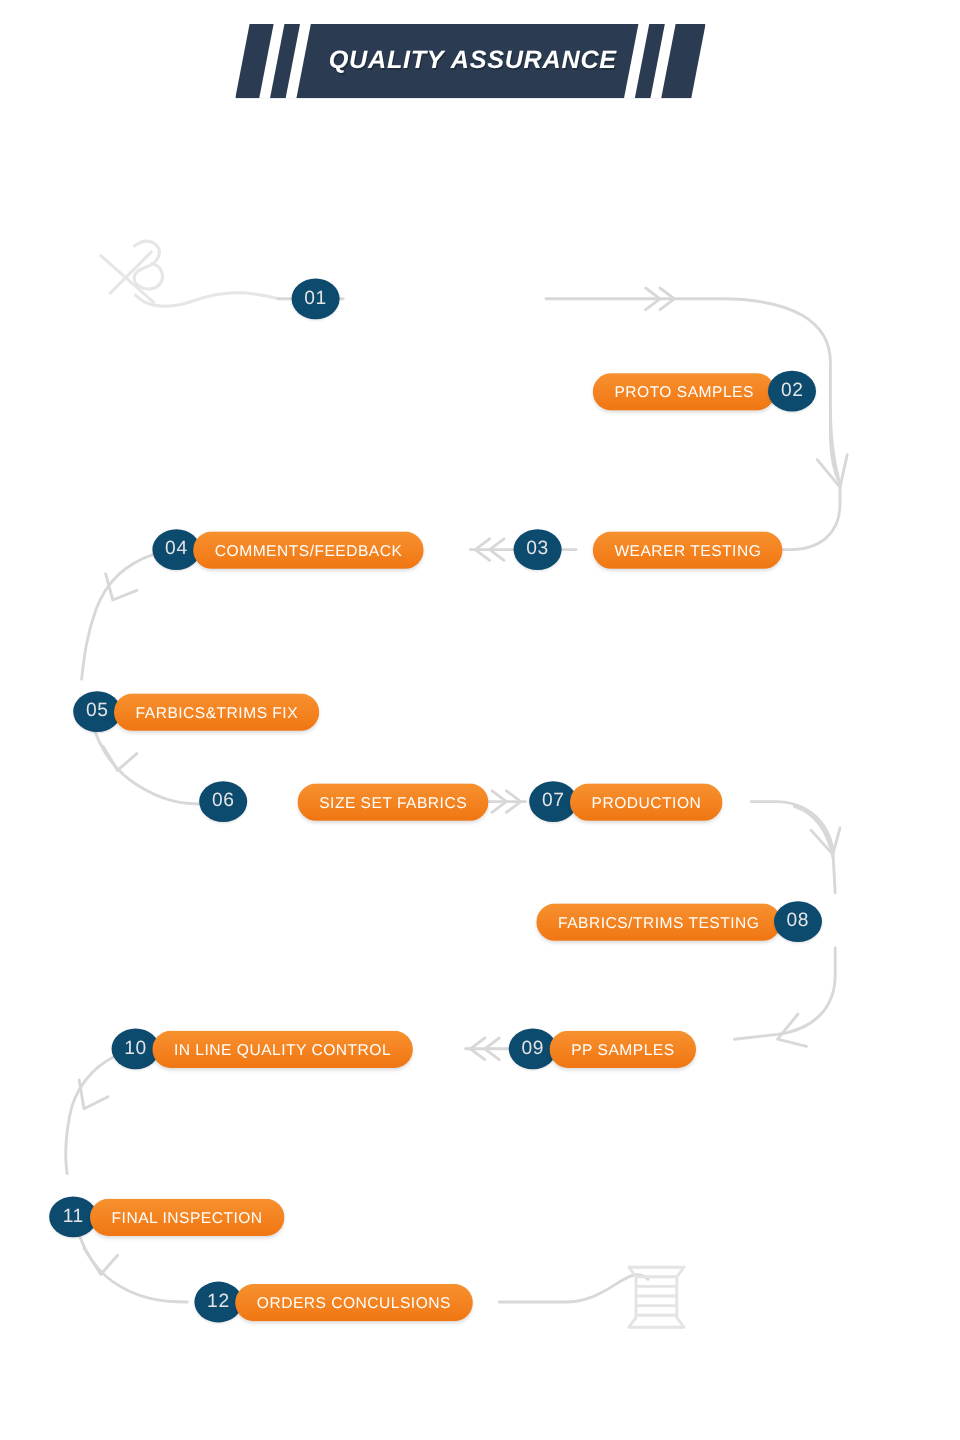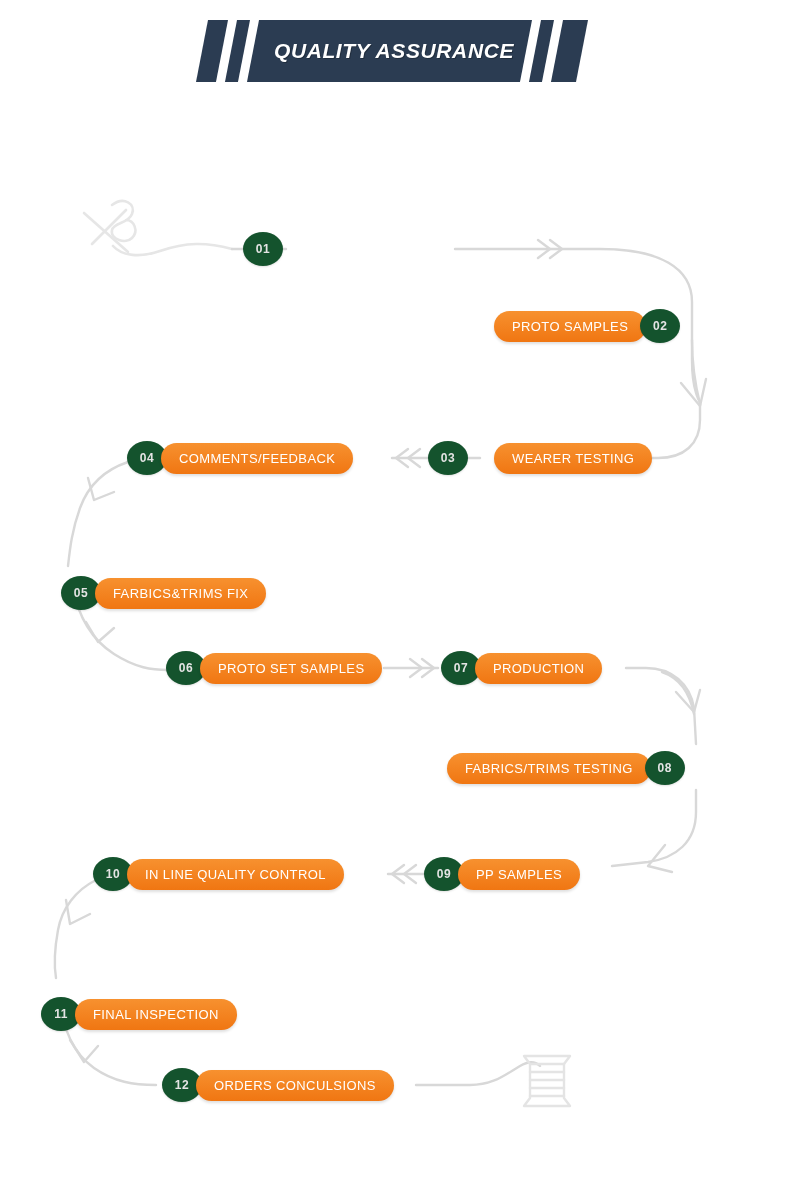--- a/index.html
+++ b/index.html
@@ -45,28 +45,27 @@
   
   #flow-svg { position: absolute; left: 0; top: 0; width: 800px; height: 1200px; }
 
   
   .step { position: absolute; display: flex; align-items: center; height: 34px; }
   .step.rtl { flex-direction: row-reverse; }
 
   .badge {
     width: 40px; height: 34px;
     border-radius: 50%;
-    background: #14532d;
+    background: #0c4a6e;
     color: #e4e4e4;
     display: flex; align-items: center; justify-content: center;
-    font-size: 12px;
+    font-size: 16px;
     letter-spacing: 0.5px;
     flex: 0 0 auto;
     box-shadow: 0 1px 2px rgba(0,0,0,.12);
-    font-weight: bold;
   }
 
   .pill {
     height: 31px;
     border-radius: 16px;
     background: #f58220;
     background-image: linear-gradient(#f7912f, #f07612);
     color: #ffffff;
     display: flex; align-items: center; justify-content: center;
     font-size: 13px;
@@ -177,23 +176,23 @@
   <div class="step" style="left:127px; top:441px;">
     <div class="badge">04</div>
     <div class="pill">COMMENTS/FEEDBACK</div>
   </div>
 
   <div class="step" style="left:61px; top:576px;">
     <div class="badge">05</div>
     <div class="pill">FARBICS&amp;TRIMS FIX</div>
   </div>
 
-  <div class="step" style="left:166px; top:651px;">
+  <div class="step" style="left:166px; top:651px;gap:48px;">
     <div class="badge">06</div>
-    <div class="pill">PROTO SET SAMPLES</div>
+    <div class="pill">SIZE SET FABRICS</div>
   </div>
 
   <div class="step" style="left:441px; top:651px;">
     <div class="badge">07</div>
     <div class="pill">PRODUCTION</div>
   </div>
 
   <div class="step rtl" style="left:447px; top:751px;">
     <div class="badge">08</div>
     <div class="pill">FABRICS/TRIMS TESTING</div>

